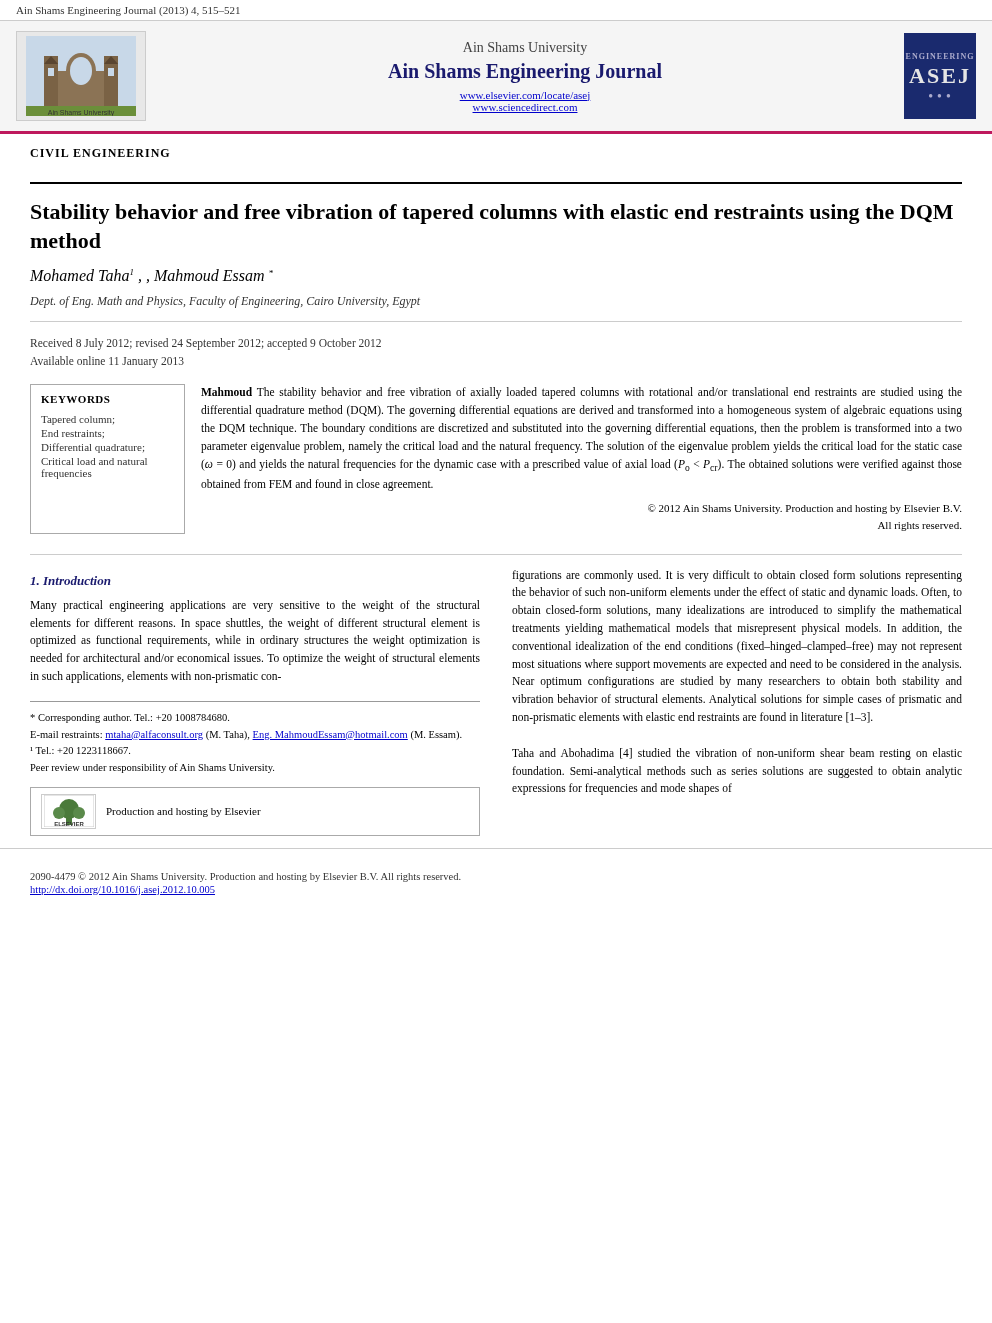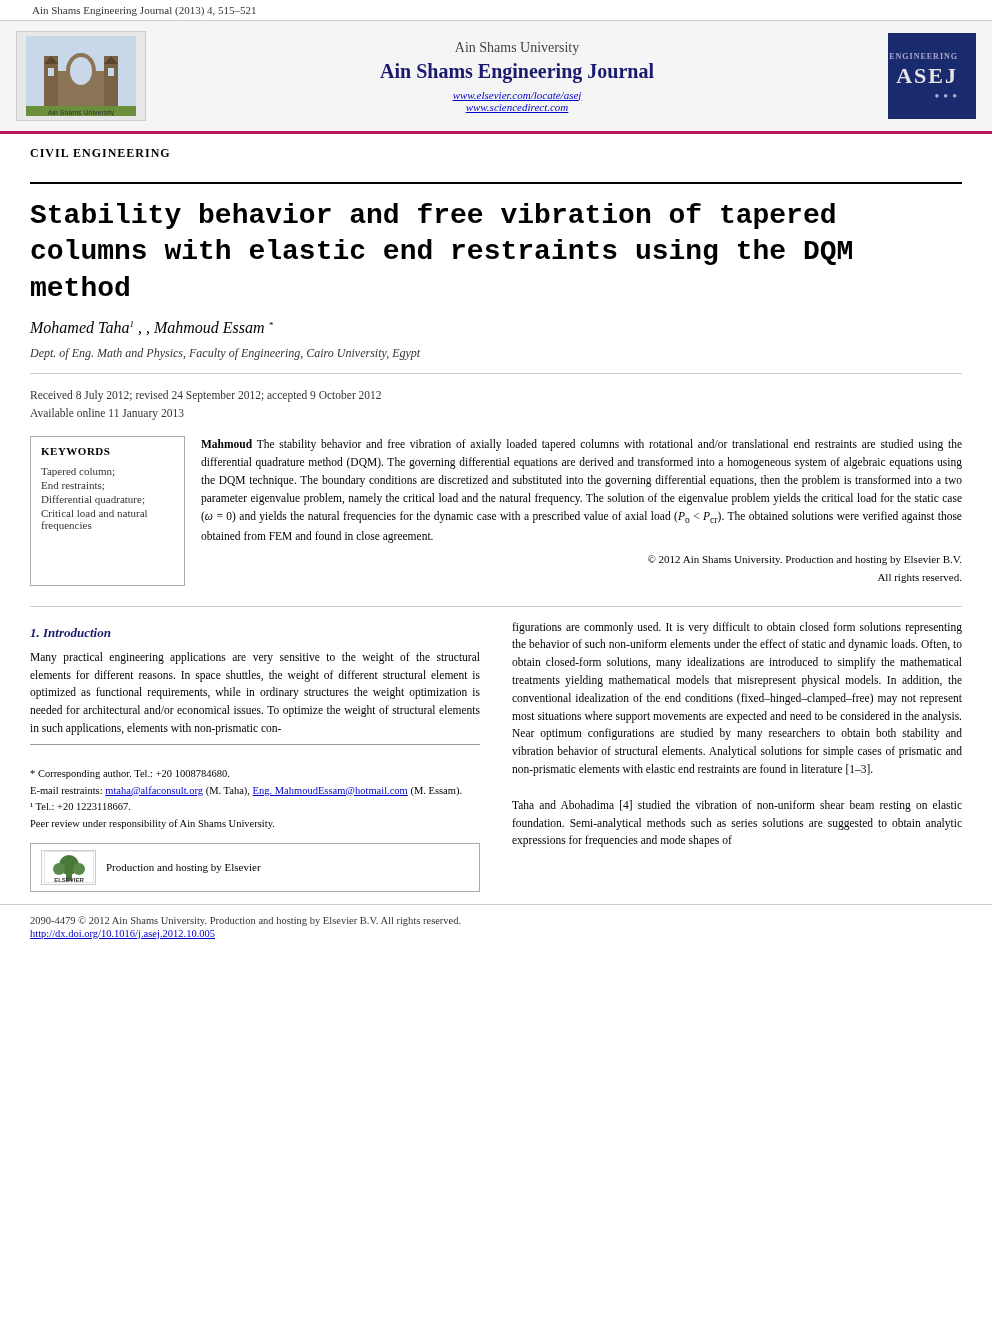--- a/index.html
+++ b/index.html
@@ -7,21 +7,21 @@
       font-family: 'Times New Roman', Times, serif;
       background: #fff;
       width: 992px;
       min-height: 1323px;
       font-size: 13px;
       color: #000;
     }
 
     .top-bar {
       background: #fff;
-      padding: 4px 32px;
+      padding: 4px 16px;
       font-size: 11px;
       color: #333;
       border-bottom: 1px solid #ccc;
     }
 
     .journal-header {
       display: flex;
       align-items: center;
       padding: 10px 16px;
       border-bottom: 3px solid #be185d;
@@ -59,21 +59,20 @@
     }
 
     .header-center .journal-urls {
       font-size: 11px;
       color: #0000cc;
     }
 
     .header-center .journal-urls div {
       color: #0000cc;
       text-decoration: underline;
-      font-style: italic;
     }
 
     
     .uni-logo-svg {
       width: 110px;
       height: 80px;
     }
 
     .content-area {
       padding: 12px 30px;
@@ -83,25 +82,25 @@
       font-size: 12px;
       font-weight: bold;
       text-transform: uppercase;
       border-bottom: 2px solid #000;
       padding-bottom: 21px;
       margin-bottom: 10px;
       letter-spacing: 1px;
     }
 
     .paper-title {
-      font-size: 28px;
+      font-size: 22px;
       font-weight: bold;
       margin: 14px 0 12px 0;
       line-height: 1.3;
-      font-family: Liberation Mono, monospace;
+      font-family: Liberation Serif, serif;
     }
 
     .authors {
       font-size: 16px;
       margin-bottom: 8px;
       font-style: italic;
     }
 
     .affiliation {
       font-style: italic;
@@ -179,22 +178,22 @@
       font-size: 13px;
       font-weight: bold;
       font-style: italic;
       color: #1a1a6e;
       margin-bottom: 6px;
       margin-top: 4px;
     }
 
     .footnote-area {
       border-top: 1px solid #999;
-      margin-top: 6px;
-      padding-top: 21px;
+      margin-top: 15px;
+      padding-top: 8px;
       font-size: 10.5px;
       line-height: 1.6;
     }
 
     .footnote-area a, .footnote-link {
       color: #0000cc;
       text-decoration: underline;
     }
 
     .elsevier-footer-box {
@@ -216,21 +215,21 @@
       align-items: center;
       justify-content: center;
       font-size: 9px;
       font-weight: bold;
       flex-shrink: 0;
       flex-direction: column;
     }
 
     .bottom-bar {
       border-top: 1px solid #ccc;
-      padding: 10px 30px;
+      padding: 22px 30px;
       font-size: 10.5px;
       color: #333;
       display: flex;
       flex-direction: column;
       gap: 2px;
     }
 
     .bottom-bar .doi-link {
       color: #0000cc;
       text-decoration: underline;
@@ -241,25 +240,25 @@
     }
 
     
     .asej-badge {
       background: #1a2a6e;
       color: #fff;
       padding: 4px 18px;
       font-size: 16px;
       font-weight: bold;
       letter-spacing: 2px;
-      width: 88px;
+      width: 72px;
       height: 86px;
       display: flex;
       flex-direction: column;
-      align-items: flex-end;
+      align-items: center;
       justify-content: center;
       gap: 2px;
     }
 
     .asej-badge .asej-small {
       font-size: 8px;
       letter-spacing: 1px;
       color: #aac;
     }
 

